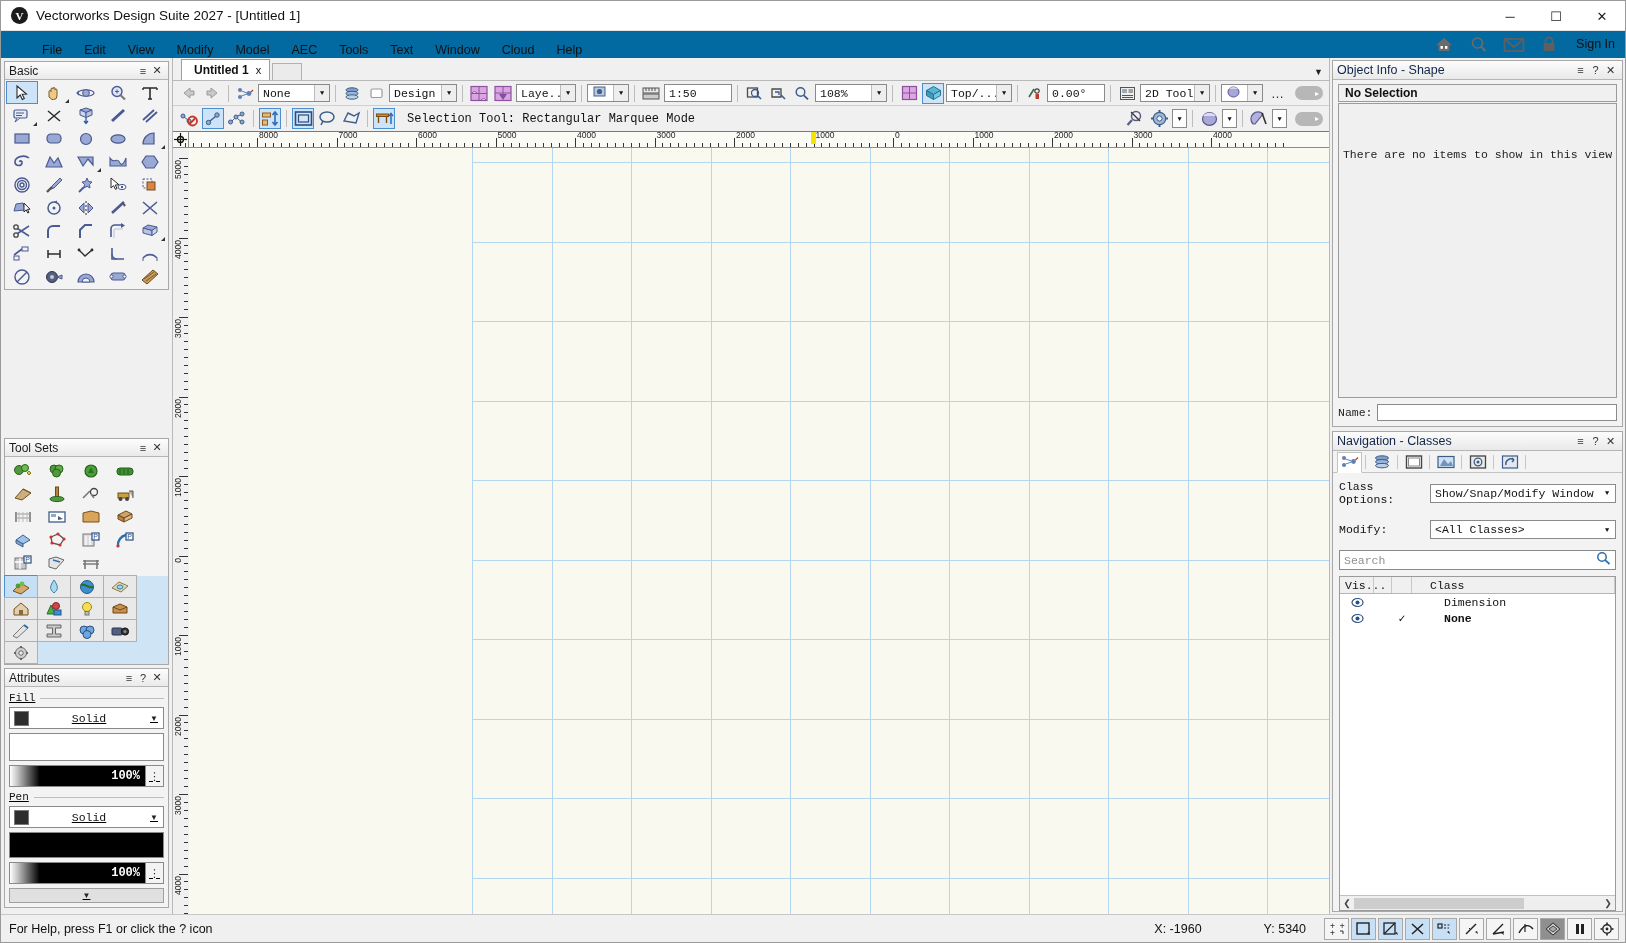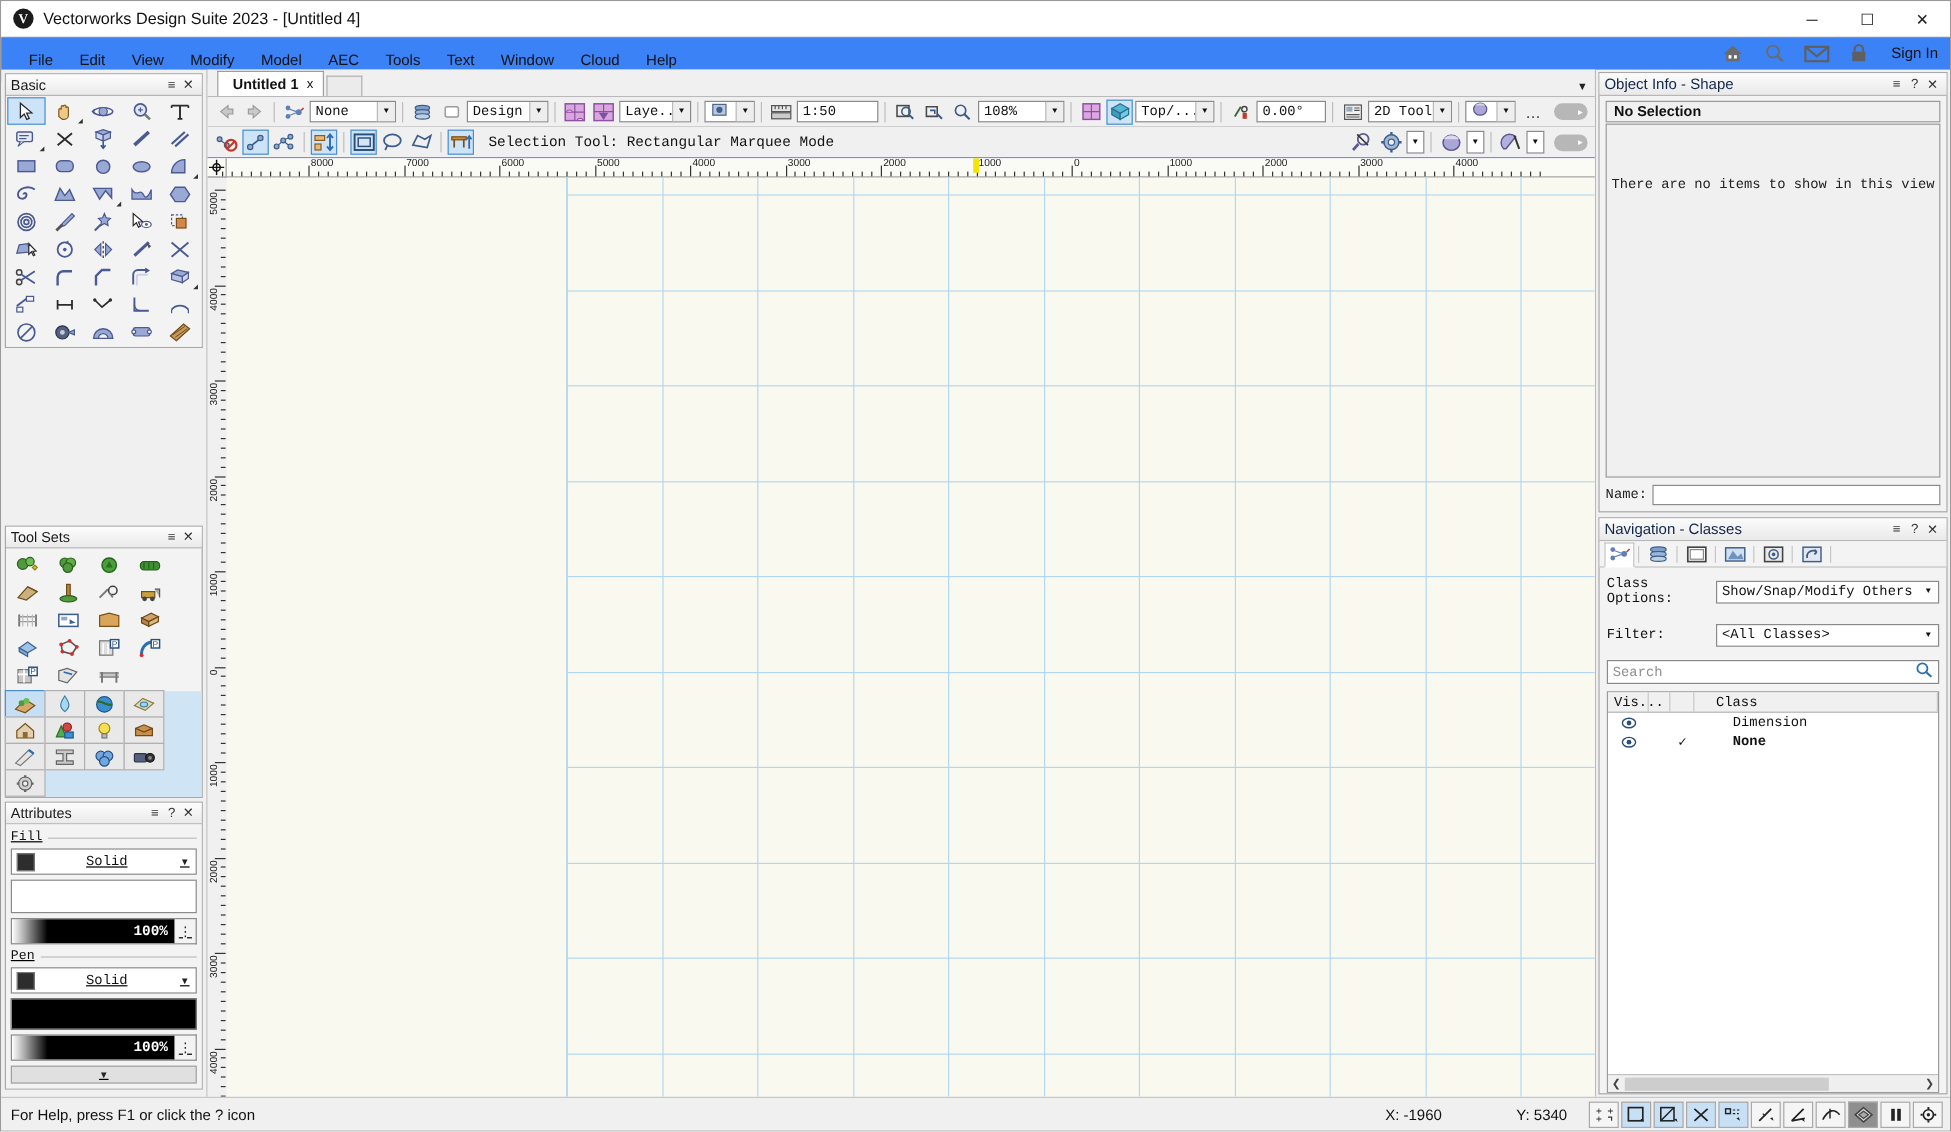--- a/index.html
+++ b/index.html
@@ -27,22 +27,22 @@
     font-family:"Liberation Serif",serif;
   }
   .title-text{ font-size:13.5px; color:#111; }
   .win-btns{ position:absolute; right:0; top:0; height:30px; display:flex;}
   .win-btn{ width:46px;height:30px; display:flex;align-items:center;justify-content:center;
     font-size:13px; color:#222; cursor:default;}
 
   
   .menubar{
     height:38px; display:flex; align-items:center;
-    background:#3b82f6; border-bottom:1px solid #dcdcdc;
-    padding-left:12px; position:relative;
+    background:#0369a1; border-bottom:1px solid #dcdcdc;
+    padding-left:30px; position:relative;
   }
   .menu-item{ font-size:12.5px;color:#111; padding:3px 11px; cursor:default;}
   .menu-right{ position:absolute; right:10px; top:0; height:26px;
     display:flex; align-items:center; gap:13px;}
   .mi-icon{ width:22px;height:20px; display:flex;align-items:center;justify-content:center;}
   .mi-icon svg{display:block;}
   .signin{ font-size:12.5px;color:#111;margin-left:3px;}
 
   
   .workspace{ position:absolute; left:0; top:57px; right:0; bottom:28px; display:flex;}
@@ -210,21 +210,21 @@
   .sbtool.dark{ background:#8f8f8f;}
   svg{ shape-rendering:geometricPrecision;}
 </style>
 </head>
 <body>
 
 <div class="app">
 
   <div class="titlebar">
     <div class="vw-logo">V</div>
-    <div class="title-text">Vectorworks Design Suite 2023 - [Untitled 4]</div>
+    <div class="title-text">Vectorworks Design Suite 2027 - [Untitled 1]</div>
     <div class="win-btns">
       <div class="win-btn">─</div>
       <div class="win-btn">☐</div>
       <div class="win-btn close">✕</div>
     </div>
   </div>
 
   <div class="menubar">
     <div class="menu-item">File</div>
     <div class="menu-item">Edit</div>
@@ -1504,26 +1504,26 @@
             <svg width="18" height="16" viewBox="0 0 18 16">
                 <rect x="1.5" y="2" width="15" height="12" fill="#e2e8f2" stroke="#3d5d86" stroke-width="1.2"></rect>
                 <path d="M5 11 a5 5 0 0 1 8 -5 L11 4 M13 6 L11 8" fill="none" stroke="#3d5d86" stroke-width="1.5"></path>
               </svg>
           </div>
           <div class="nvsep"></div>
         </div>
         <div class="fld-row">
           <span class="fld-lbl">Class Options:</span>
           <span class="fld-sel">
-            <span>Show/Snap/Modify Others</span>
+            <span>Show/Snap/Modify Window</span>
             <span class="ar">▼</span>
           </span>
         </div>
         <div class="fld-row">
-          <span class="fld-lbl">Filter:</span>
+          <span class="fld-lbl">Modify:</span>
           <span class="fld-sel">
             <span>&lt;All Classes&gt;</span>
             <span class="ar">▼</span>
           </span>
         </div>
         <div class="searchbox">
           <span class="ph">Search</span>
           <span>
             <svg width="15" height="14" viewBox="0 0 15 14">
                 <circle cx="6" cy="6" r="4.2" fill="none" stroke="#2a6fb0" stroke-width="1.5"></circle>

